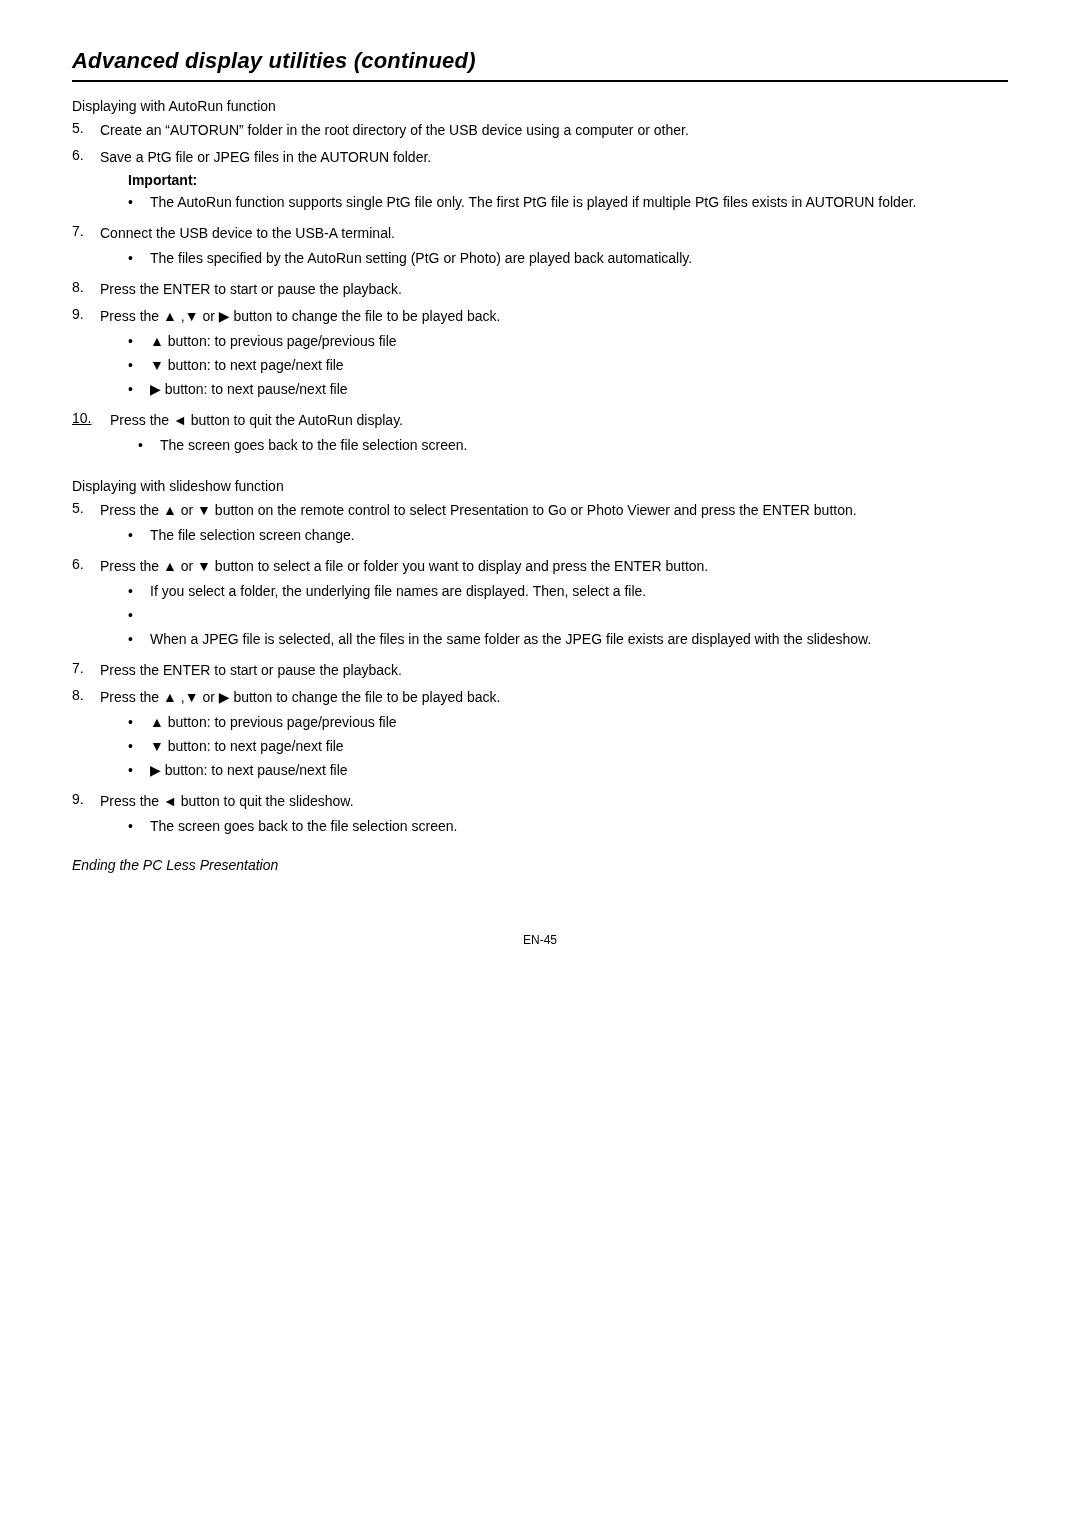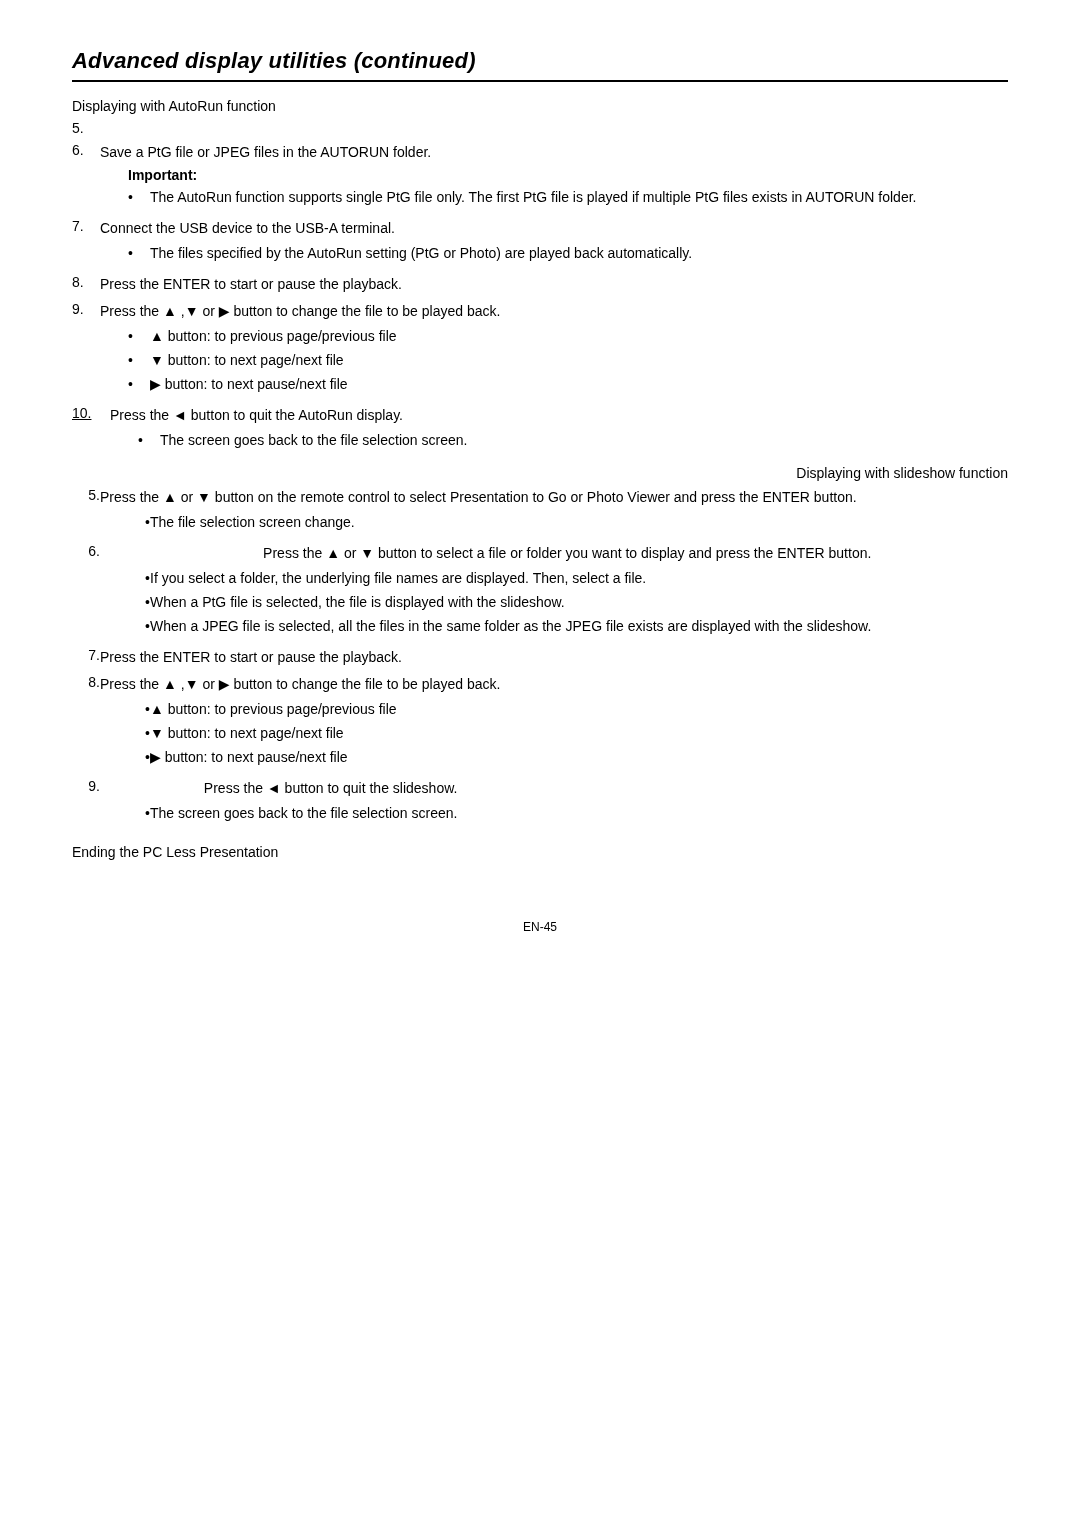--- a/index.html
+++ b/index.html
@@ -97,51 +97,52 @@
     .bullet-text {
       font-size: 14px;
       line-height: 1.5;
     }
 
     .indent-block {
       margin-left: 28px;
     }
 
     .section-gap {
-      margin-top: 10px;
-      text-align: right;
+      margin-top: 18px;
     }
 
     .page-number {
       text-align: center;
       font-size: 12px;
       margin-top: 60px;
     }
 
     .ending-section {
       margin-top: 16px;
+      font-style: italic;
     }
 
     .ending-para {
       font-size: 14px;
       line-height: 1.6;
       margin-top: 4px;
     }
   </style>
 </head>
 <body>
 
 <div class="page-title">Advanced display utilities (continued)</div>
 <hr class="title-rule">
 
 <div class="section-heading">Displaying with AutoRun function</div>
 
 <ul class="numbered-list">
   <li>
     <span class="num">5.</span>
+    <span class="li-text">Create an “AUTORUN” folder in the root directory of the USB device using a computer or other.</span>
   </li>
   <li>
     <span class="num">6.</span>
     <div>
       <span class="li-text">Save a PtG file or JPEG files in the AUTORUN folder.</span>
       <div class="indent-block">
         <div class="sub-note">Important:</div>
         <ul class="bullet-list">
           <li>
             <span class="bullet">•</span>
@@ -233,21 +234,20 @@
       <span class="num">6.</span>
       <div>
         <span class="li-text">Press the ▲ or ▼ button to select a file or folder you want to display and press the ENTER button.</span>
         <ul class="bullet-list indent-block">
           <li>
             <span class="bullet">•</span>
             <span class="bullet-text">If you select a folder, the underlying file names are displayed. Then, select a file.</span>
           </li>
           <li>
             <span class="bullet">•</span>
-            <span class="bullet-text">When a PtG file is selected, the file is displayed with the slideshow.</span>
           </li>
           <li>
             <span class="bullet">•</span>
             <span class="bullet-text">When a JPEG file is selected, all the files in the same folder as the JPEG file exists are displayed with the slideshow.</span>
           </li>
         </ul>
       </div>
     </li>
   </ul>
 

